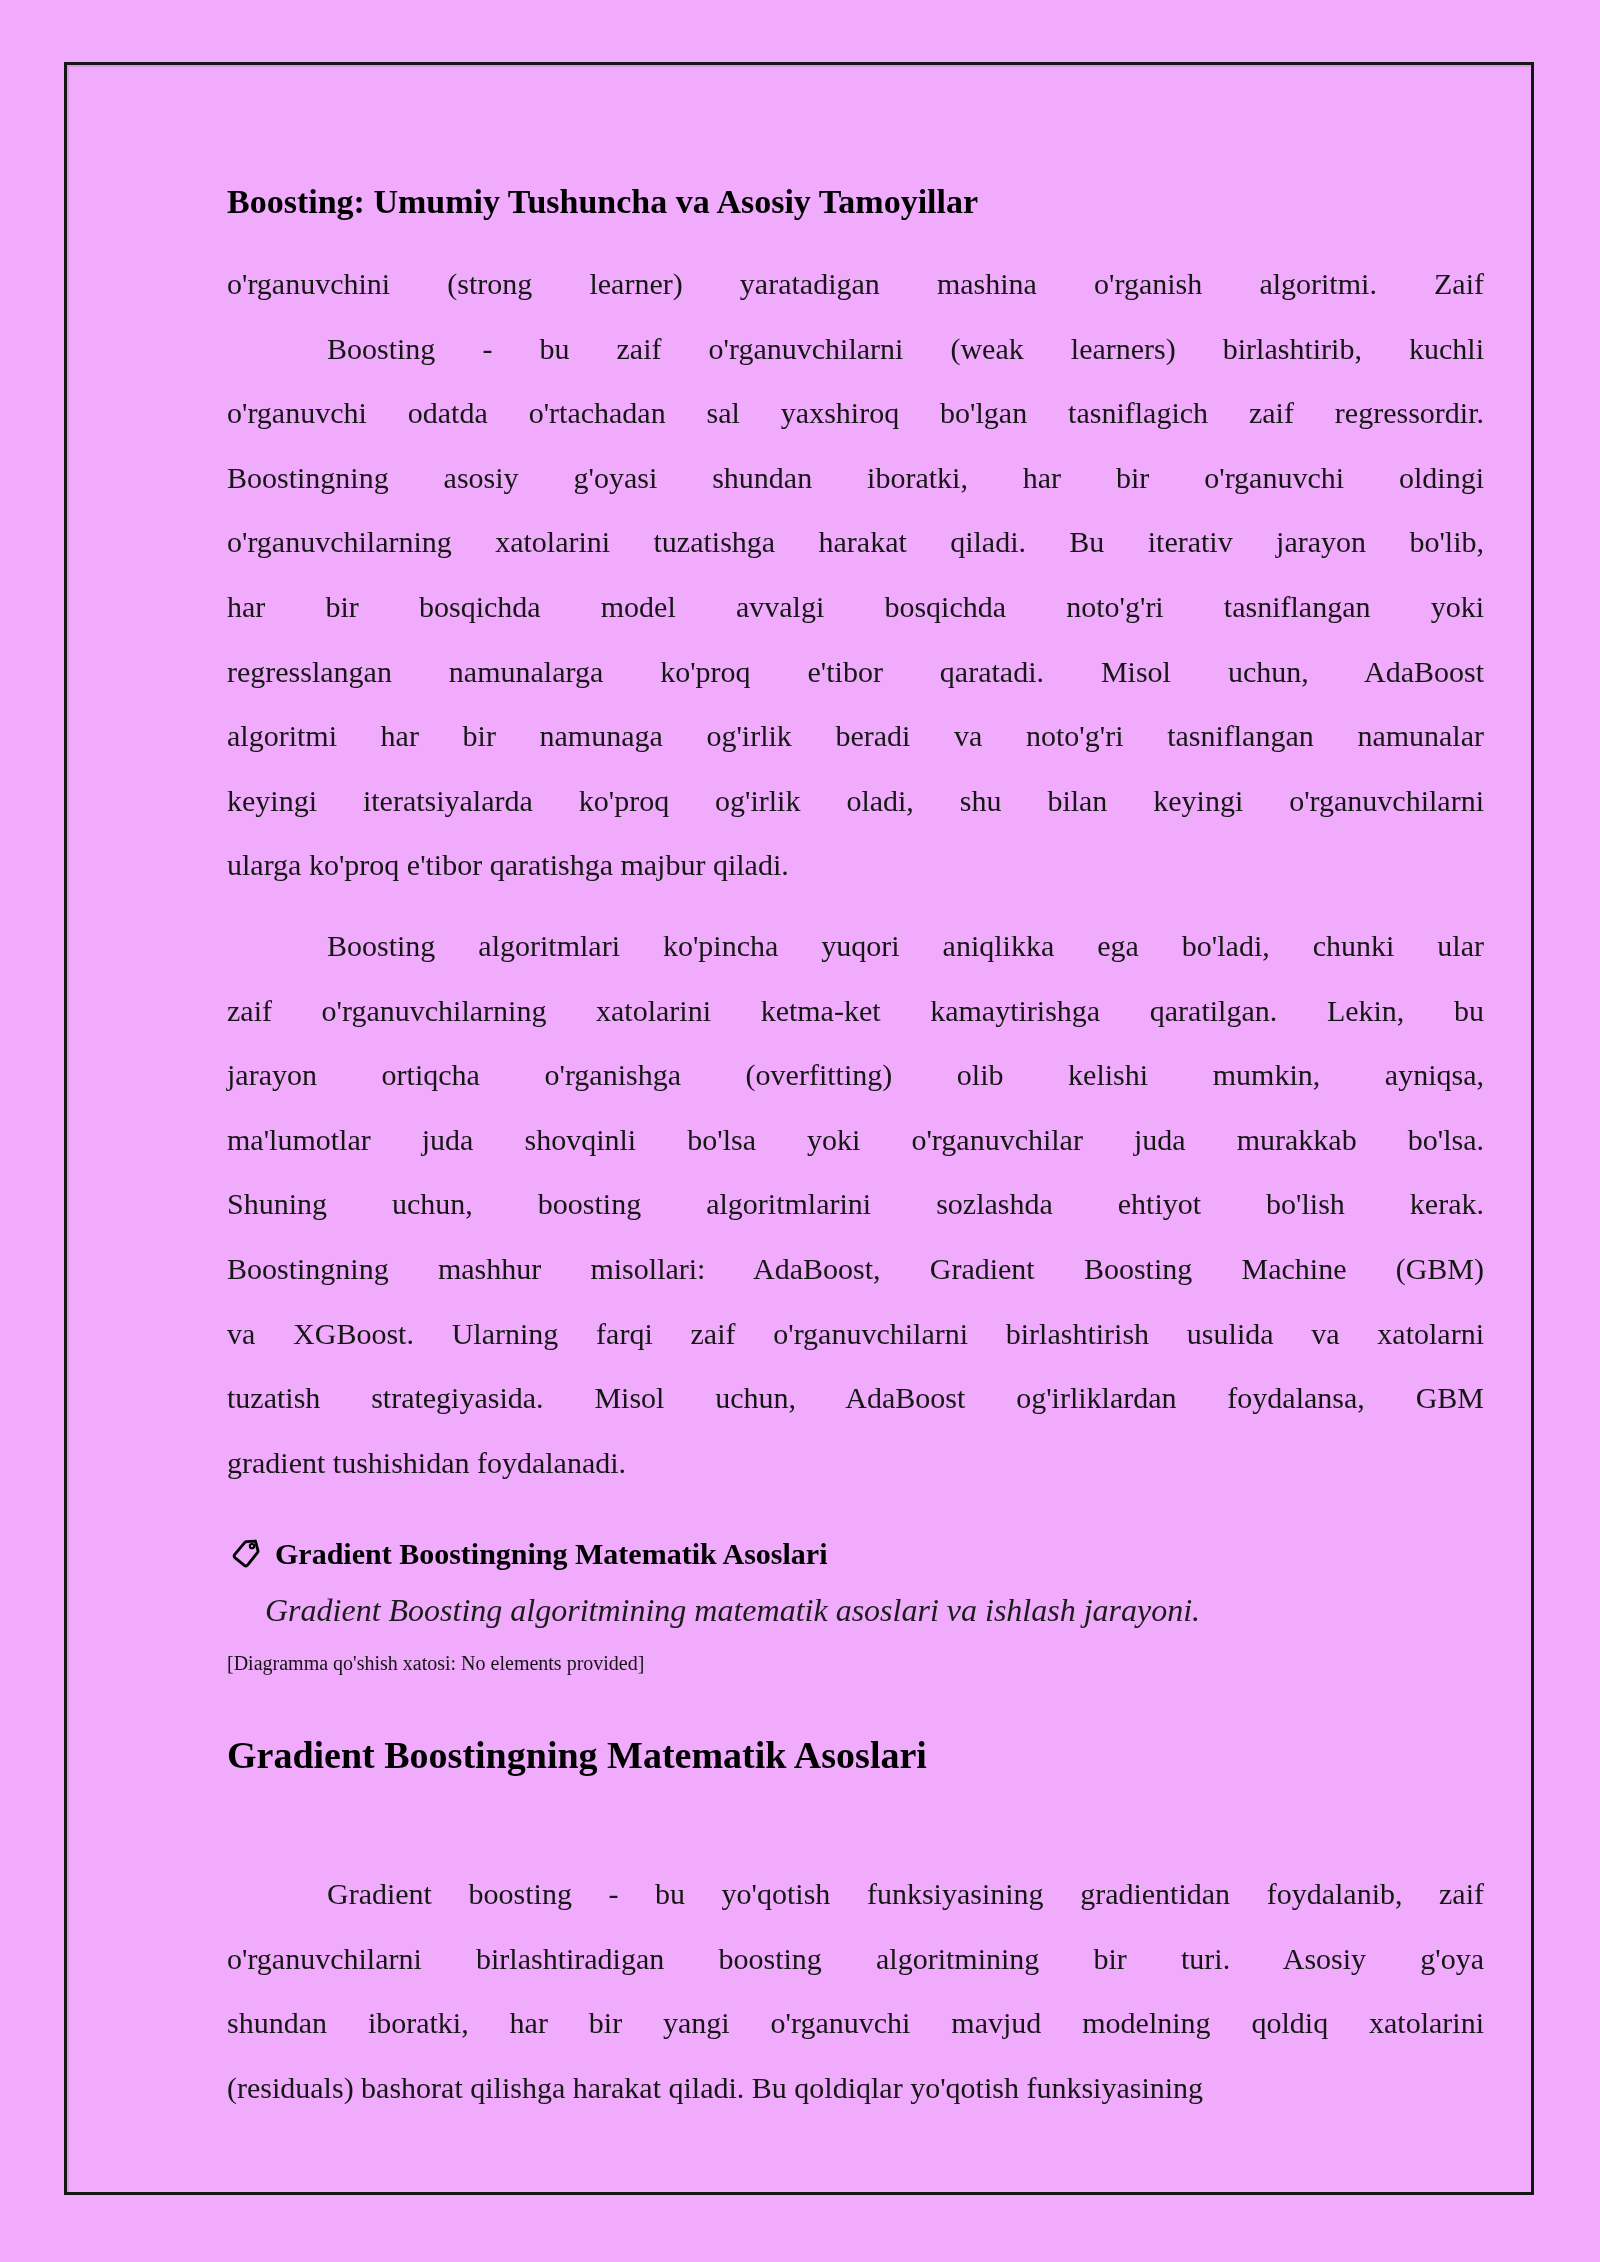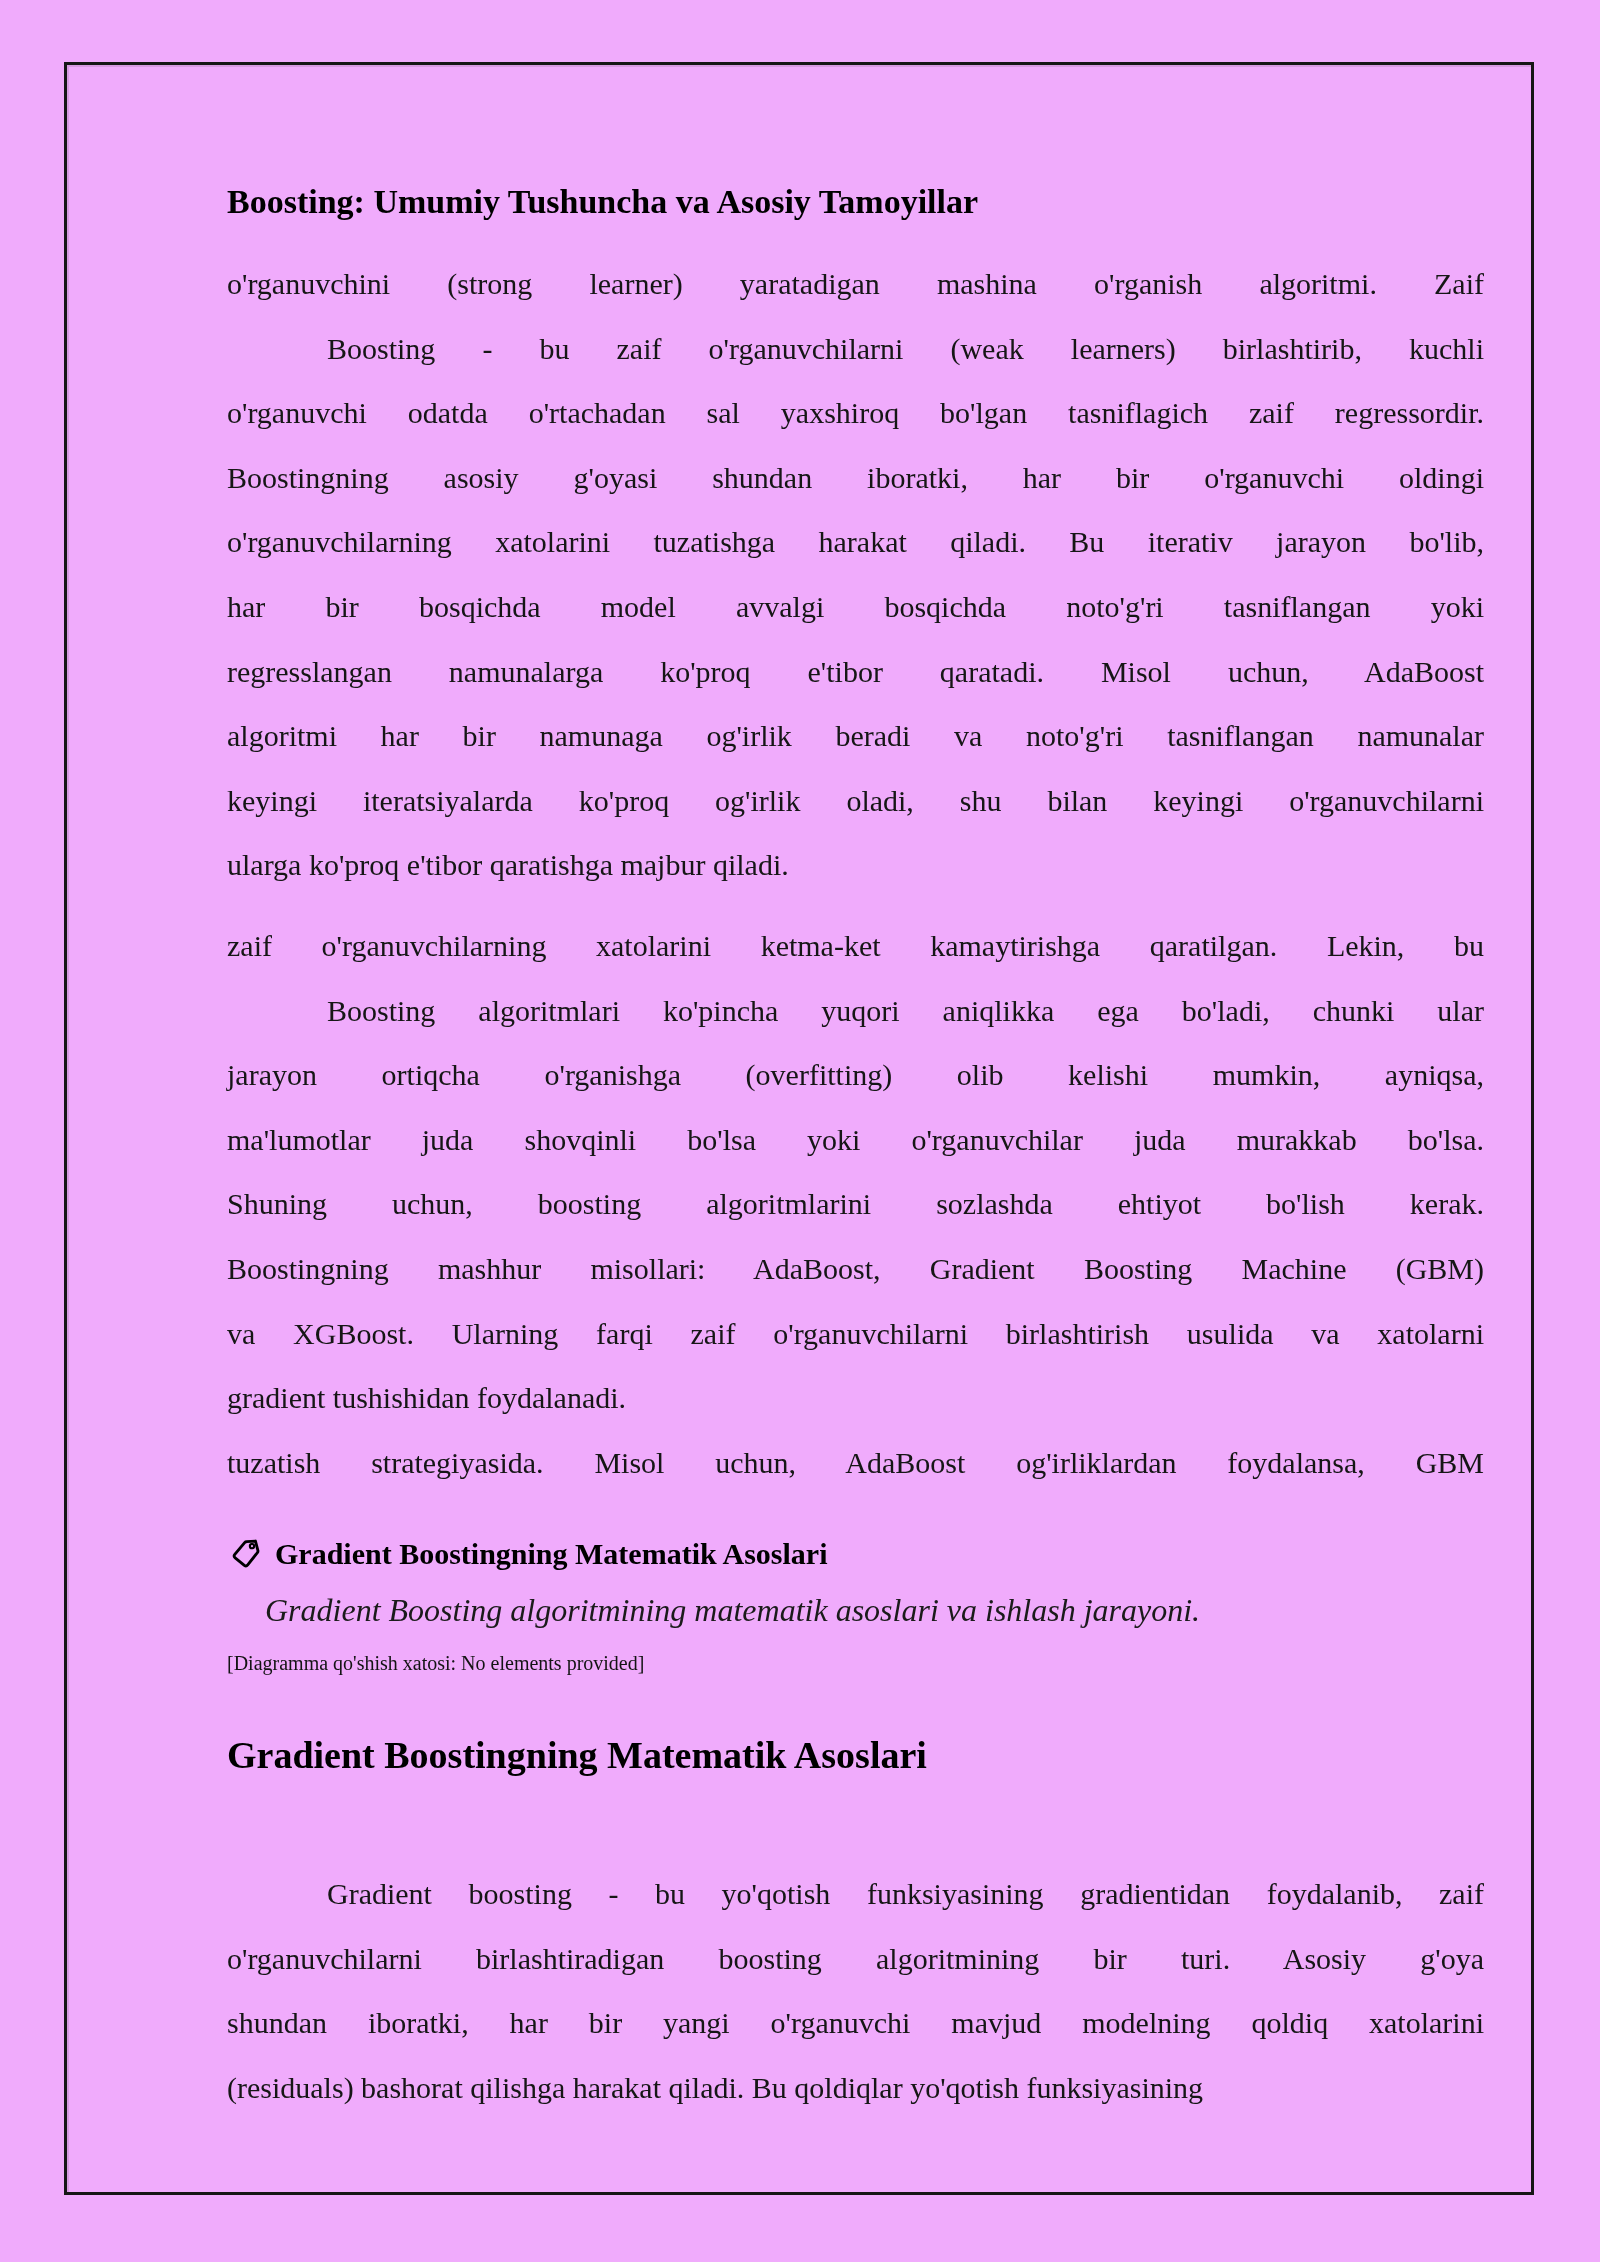--- a/index.html
+++ b/index.html
@@ -71,29 +71,29 @@
       <div class="line">Boostingning asosiy g'oyasi shundan iboratki, har bir o'rganuvchi oldingi</div>
       <div class="line">o'rganuvchilarning xatolarini tuzatishga harakat qiladi. Bu iterativ jarayon bo'lib,</div>
       <div class="line">har bir bosqichda model avvalgi bosqichda noto'g'ri tasniflangan yoki</div>
       <div class="line">regresslangan namunalarga ko'proq e'tibor qaratadi. Misol uchun, AdaBoost</div>
       <div class="line">algoritmi har bir namunaga og'irlik beradi va noto'g'ri tasniflangan namunalar</div>
       <div class="line">keyingi iteratsiyalarda ko'proq og'irlik oladi, shu bilan keyingi o'rganuvchilarni</div>
       <div class="line last">ularga ko'proq e'tibor qaratishga majbur qiladi.</div>
     </div>
 
   <div class="content-block para p2">
+      <div class="line first">Boosting algoritmlari ko'pincha yuqori aniqlikka ega bo'ladi, chunki ular</div>
       <div class="line">zaif o'rganuvchilarning xatolarini ketma-ket kamaytirishga qaratilgan. Lekin, bu</div>
-      <div class="line first">Boosting algoritmlari ko'pincha yuqori aniqlikka ega bo'ladi, chunki ular</div>
       <div class="line">jarayon ortiqcha o'rganishga (overfitting) olib kelishi mumkin, ayniqsa,</div>
       <div class="line">ma'lumotlar juda shovqinli bo'lsa yoki o'rganuvchilar juda murakkab bo'lsa.</div>
       <div class="line">Shuning uchun, boosting algoritmlarini sozlashda ehtiyot bo'lish kerak.</div>
       <div class="line">Boostingning mashhur misollari: AdaBoost, Gradient Boosting Machine (GBM)</div>
       <div class="line">va XGBoost. Ularning farqi zaif o'rganuvchilarni birlashtirish usulida va xatolarni</div>
+      <div class="line">tuzatish strategiyasida. Misol uchun, AdaBoost og'irliklardan foydalansa, GBM</div>
       <div class="line last">gradient tushishidan foydalanadi.</div>
-      <div class="line">tuzatish strategiyasida. Misol uchun, AdaBoost og'irliklardan foydalansa, GBM</div>
     </div>
 
   <div class="content-block fig-title-row">
     <span class="tag-icon-wrap">
       <svg width="34" height="38" viewBox="0 0 24 24" aria-hidden="true">
         <g transform="rotate(-6 12 12)" fill="none" stroke="#000000" stroke-width="2" stroke-linejoin="round">
           <path d="M19.6 3.6 L20.6 10.4 a1.7 1.7 0 0 1 -.48 1.45 L12.4 19.8 a1.7 1.7 0 0 1 -2.4 0 L4.1 13.9 a1.7 1.7 0 0 1 0 -2.4 L11.9 3.9 a1.7 1.7 0 0 1 1.45 -.48 Z"></path>
           <circle cx="16.8" cy="6.9" r="1.5" stroke-width="1.5"></circle>
         </g>
       </svg>

